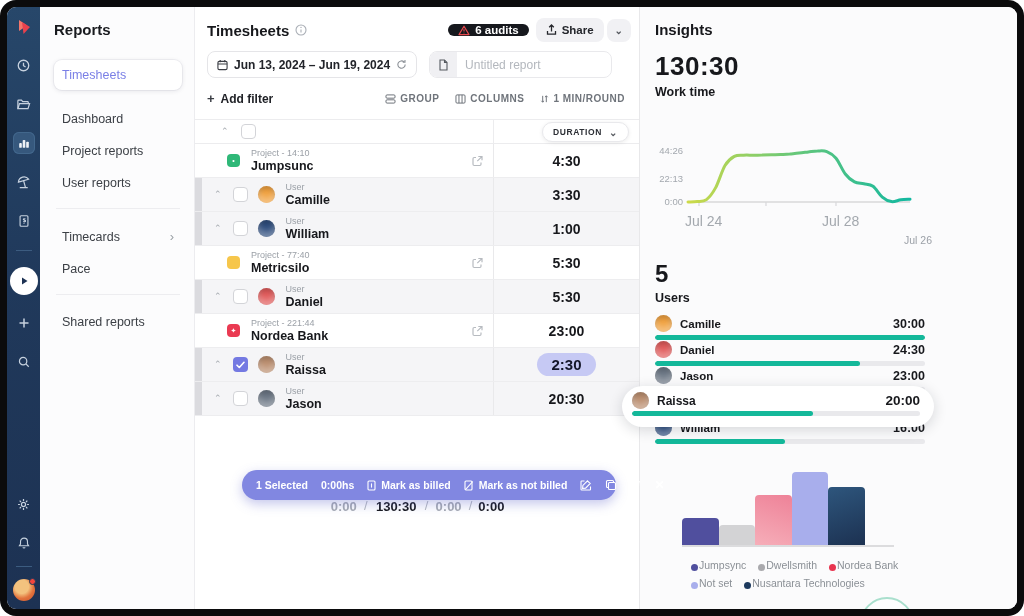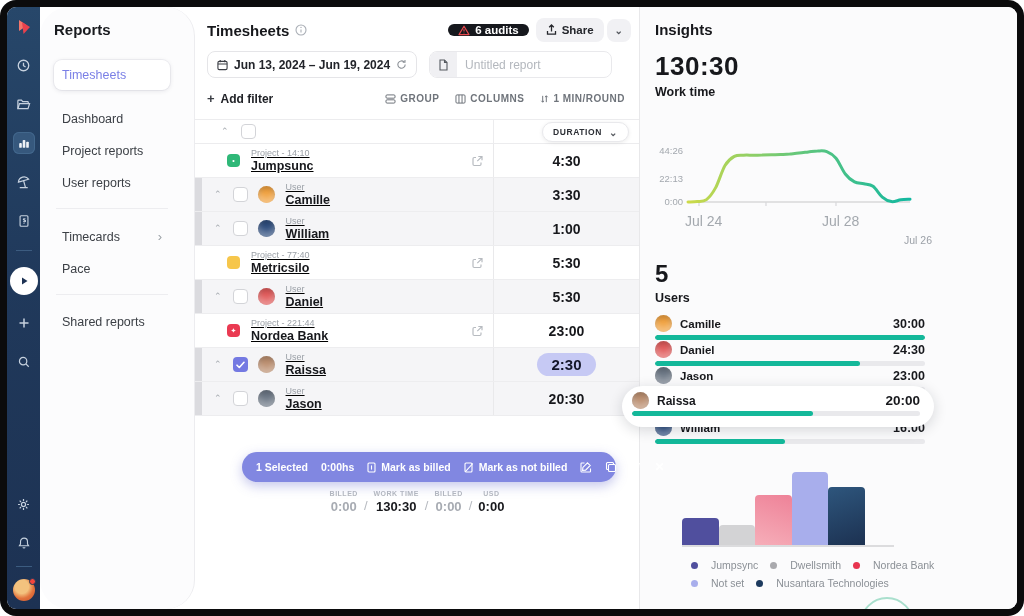--- a/index.html
+++ b/index.html
@@ -12,21 +12,21 @@
   .rail .logo { margin-top:10px; }
   .rail .ricon { width:22px; height:22px; display:flex; align-items:center; justify-content:center; border-radius:6px; margin-top:17px; cursor:pointer; }
   .rail .ricon.active { background:#36587d; box-shadow:0 0 0 1px #42678c inset; }
   .rail .rdivider { width:16px; height:1px; background:#3c5c80; margin-top:18px; }
   .rail .playbtn { width:28px; height:28px; border-radius:50%; background:#fff; display:flex; align-items:center; justify-content:center; margin-top:16px; }
   .rail .bottom { position:absolute; bottom:8px; left:0; right:0; display:flex; flex-direction:column; align-items:center; }
   .rail .avatar-me { width:22px; height:22px; border-radius:50%; background:radial-gradient(circle at 40% 35%, #f3c27e 0 35%, #e2733d 60%, #c6522b); position:relative; margin-top:12px; }
   .rail .avatar-me .dot { position:absolute; top:-1px; right:-1px; width:7px; height:7px; border-radius:50%; background:#f2453d; border:1px solid #20395b; }
 
   
-  .sidebar { width:155px; flex:0 0 155px; background:#fcfcfd; border-right:1px solid #ececef; padding:14px 24px 0 14px;border-radius:29px; }
+  .sidebar { width:155px; flex:0 0 155px; background:#fcfcfd; border-right:1px solid #ececef; padding:14px 12px 0 14px; }
   .sidebar h1 { font-size:15px; font-weight:bold; color:#191b1f; }
   .nav { margin-top:22px; }
   .nav-item { font-size:12.5px; color:#3c4046; font-weight:500; padding:8px 8px; border-radius:8px; display:flex; align-items:center; justify-content:space-between; cursor:pointer; margin-bottom:2px; }
   .nav-item.active { color:#7a7fe6; background:#fff; box-shadow:0 1px 5px rgba(30,34,60,.10), 0 0 0 1px #f1f1f4; margin-bottom:14px; }
   .nav-item .chev { color:#9aa0a6; font-size:13px; }
   .nav-sep { height:1px; background:#ededf0; margin:10px 2px 12px 2px; }
 
   
   .main { width:444px; flex:0 0 444px; position:relative; background:#fff; }
   .mhead { display:flex; align-items:center; padding:11px 8px 0 12px; }
@@ -61,33 +61,33 @@
   .durpill { position:absolute; right:10px; top:2px; background:#fff; border:1px solid #e9e9ec; box-shadow:0 1px 4px rgba(0,0,0,.08); border-radius:11px; height:20px; padding:0 10px; display:flex; align-items:center; gap:7px; font-size:8.5px; font-weight:bold; letter-spacing:.6px; color:#2c2f35; cursor:pointer; z-index:3; }
 
   .trow { display:flex; height:34px; border-bottom:1px solid #ededef; background:#fff; }
   .trow.user { background:#f5f5f7; }
   .trow .left { flex:1; display:flex; align-items:center; overflow:hidden; position:relative; }
   .trow .dcell { width:146px; border-left:1px solid #e9e9eb; display:flex; align-items:center; justify-content:center; font-size:14px; font-weight:bold; color:#17181c; }
   .trow .drag { width:7px; align-self:stretch; background:#dbdbdf; flex:0 0 7px; }
   .trow .caret { margin-left:12px; }
   .trow .cbx { margin-left:11px; }
   .psq { width:13px; height:13px; border-radius:4px; margin-left:32px; flex:0 0 13px; display:flex; align-items:center; justify-content:center; color:#fff; font-size:7px; line-height:1; }
-  .meta2 { margin-left:11px; display:flex; flex-direction:column; justify-content:center;text-decoration:underline; }
+  .meta2 { margin-left:11px; display:flex; flex-direction:column; justify-content:center; }
   .meta2 .meta { font-size:9px; color:#9ba0a7; }
   .meta2 .name { font-size:12.5px; font-weight:bold; color:#17181c; margin-top:1px; }
   .uav { width:17px; height:17px; border-radius:50%; margin-left:10px; flex:0 0 17px; box-shadow:inset 0 -5px 6px rgba(255,255,255,.35), inset 0 3px 4px rgba(0,0,0,.18); }
   .extlink { position:absolute; right:10px; top:50%; transform:translateY(-50%); cursor:pointer; display:flex; }
   .durpill-sel { background:#c6c9f4; color:#14162a; border-radius:13px; padding:3px 14px; font-size:15px; font-weight:bold; }
 
   .caret { font-size:9px; color:#a3a8ae; line-height:1; cursor:pointer; }
   .cbx { width:15px; height:15px; border:1.5px solid #d3d4d8; border-radius:4px; background:#fff; cursor:pointer; flex:0 0 15px; }
   .cbx.checked { border:0; background:#7479e2; display:flex; align-items:center; justify-content:center; }
 
   
-  .actionbar { position:absolute; left:47px; top:445px; width:374px; height:30px; background:#8187e1; border-radius:16px; box-shadow:0 4px 12px rgba(90,95,200,.35); display:flex; align-items:center; color:#fff; font-size:10.5px; font-weight:bold; padding:0 14px; gap:13px; z-index:5;text-align:center; }
+  .actionbar { position:absolute; left:47px; top:463px; width:374px; height:30px; background:#8187e1; border-radius:16px; box-shadow:0 4px 12px rgba(90,95,200,.35); display:flex; align-items:center; color:#fff; font-size:10.5px; font-weight:bold; padding:0 14px; gap:13px; z-index:5;text-align:center; }
   .actionbar .grp { display:flex; align-items:center; gap:5px; cursor:pointer; white-space:nowrap; }
   .actionbar .x { margin-left:auto; font-size:12px; cursor:pointer; }
 
   
   .totals { position:absolute; left:0; top:483px; width:444px; display:flex; justify-content:center; gap:6px; align-items:flex-end; }
   .tcol { display:flex; flex-direction:column; align-items:center; gap:2px; }
   .tcol .lbl { font-size:7px; letter-spacing:.5px; color:#b6bac0; font-weight:bold; }
   .tcol .val { font-size:13px; font-weight:bold; color:#a7abb2; }
   .tcol .val.strong { color:#17181c; }
   .tslash { font-size:13px; color:#b6bac0; padding-bottom:1px; }
@@ -116,21 +116,21 @@
 
   .callout { position:absolute; left:-33px; top:71px; width:312px; height:41px; background:#fff; border-radius:21px; box-shadow:0 3px 14px rgba(20,22,40,.16); z-index:30; padding:6px 14px 0 10px; }
   .callout .line1 { display:flex; align-items:center; gap:8px; }
   .callout .nm { font-size:12px; font-weight:bold; color:#17181c; }
   .callout .vl { margin-left:auto; font-size:13.5px; font-weight:bold; color:#17181c; }
   .callout .track { margin-top:2px; }
 
   .barchart { margin-left:27px; margin-top:22px; width:212px; height:80px; display:flex; align-items:flex-end; gap:0; border-bottom:2px solid #dcdcde; }
   .bar { width:36.5px; border-radius:4px 4px 0 0; }
   .legend { margin-top:12px; margin-left:36px; width:260px; display:flex; flex-wrap:wrap; column-gap:12px; row-gap:6px; }
-  .litem { display:flex; align-items:center; gap:13px; font-size:10.5px; color:#8b9096; }
+  .litem { display:flex; align-items:flex-end; gap:1px; font-size:10.5px; color:#8b9096; }
   .ldot { width:7px; height:7px; border-radius:50%; }
 
   .projrow { position:relative; margin-top:16px; height:60px; }
   .ontime { position:absolute; left:205px; top:-8px; width:54px; height:54px; border:2px solid #a9dfcd; border-radius:50%; background:#fdfdfe; display:flex; flex-direction:column; align-items:center; justify-content:center; }
 
   svg { display:block; }
 </style>
 </head>
 <body>
 

